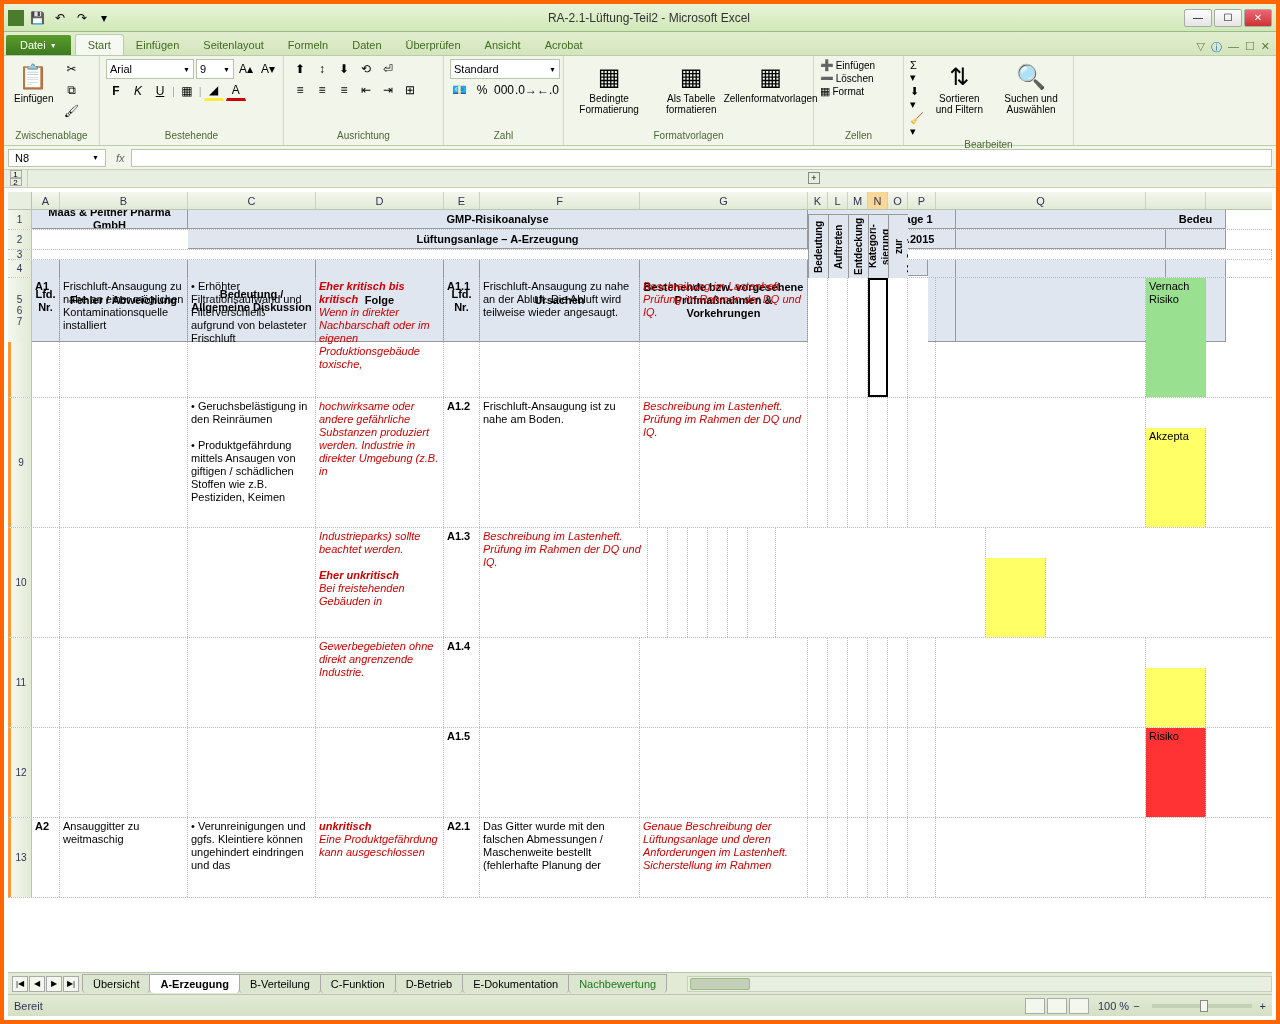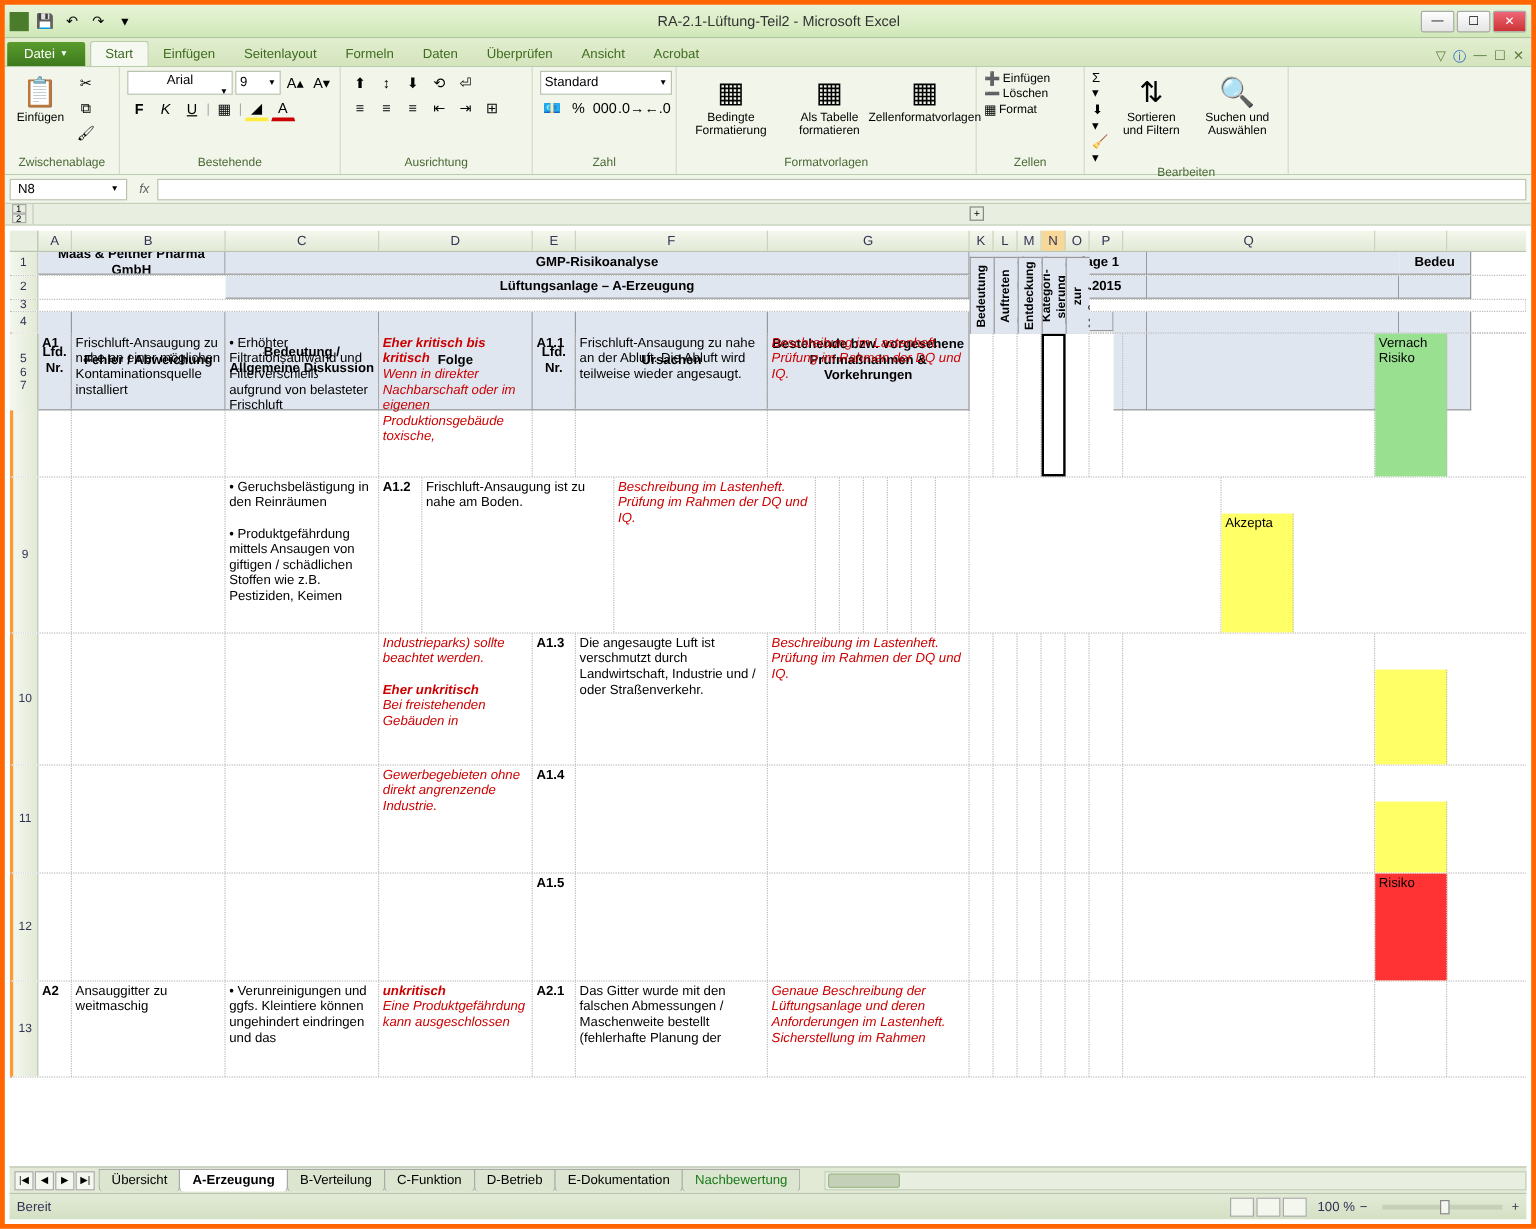--- a/index.html
+++ b/index.html
@@ -27,21 +27,21 @@
 .ribbon-group { border-right: 1px solid #d0ddc4; padding: 3px 6px 2px; display: flex; flex-direction: column; }
 .ribbon-group-content { flex: 1; display: flex; align-items: flex-start; gap: 4px; }
 .ribbon-group-label { font-size: 10px; color: #4a6934; text-align: center; padding-top: 1px; height: 14px; position: relative; }
 .big-btn { display: flex; flex-direction: column; align-items: center; justify-content: center; padding: 2px 4px; min-width: 42px; }
 .big-btn .icon { font-size: 24px; height: 32px; display: flex; align-items: center; }
 .big-btn .lbl { font-size: 10px; text-align: center; line-height: 11px; }
 .stack { display: flex; flex-direction: column; gap: 1px; }
 .row { display: flex; align-items: center; gap: 2px; }
 .small-btn { width: 20px; height: 20px; border: 1px solid transparent; display: flex; align-items: center; justify-content: center; font-size: 12px; }
 .combo { border: 1px solid #b8c4ae; background: #fff; font-size: 11px; padding: 1px 3px; height: 20px; display: flex; align-items: center; }
-.combo.font { width: 88px; flex-direction: column; } .combo.size { width: 38px; }
+.combo.font { width: 88px; } .combo.size { width: 38px; }
 .drop-arrow { font-size: 7px; margin-left: auto; }
 
 
 .formula-bar { height: 24px; border-bottom: 1px solid #c4d0b8; display: flex; align-items: center; background: #f1f5ea; }
 .name-box { width: 98px; border: 1px solid #b8c4ae; background: #fff; margin: 2px 4px; padding: 2px 6px; font-size: 11px; display: flex; align-items: center; gap: 45px; }
 .fx-label { font-style: italic; color: #666; padding: 0 6px; font-size: 11px; }
 .formula-input { flex: 1; background: #fff; border: 1px solid #b8c4ae; margin: 2px 4px 2px 0; height: 18px; }
 
 
 .outline-bar { height: 18px; background: #e8eee0; border-bottom: 1px solid #c4d0b8; display: flex; }
@@ -378,40 +378,40 @@
           <div class="c w-O"></div>
           <div class="c w-P"></div>
           <div class="c w-Q"></div>
           <div class="c w-R green-bg">Vernach Risiko</div>
         </div>
         <div class="r" style="height: 130px;">
           <div class="rh color-o">9</div>
           <div class="c w-A bold"></div>
           <div class="c w-B"></div>
           <div class="c w-C">• Geruchsbelästigung in den Reinräumen<br><br>• Produktgefährdung mittels Ansaugen von giftigen / schädlichen Stoffen wie z.B. Pestiziden, Keimen</div>
+          <div class="c w-D"><span class="red-italic">hochwirksame oder andere gefährliche Substanzen produziert werden. Industrie in direkter Umgebung (z.B. in</span></div>
           <div class="c w-E bold">A1.2</div>
           <div class="c w-F">Frischluft-Ansaugung ist zu nahe am Boden.</div>
           <div class="c w-G"><span class="red-italic">Beschreibung im Lastenheft. Prüfung im Rahmen der DQ und IQ.</span></div>
           <div class="c w-K"></div>
           <div class="c w-L"></div>
           <div class="c w-M"></div>
           <div class="c w-N"></div>
           <div class="c w-O"></div>
           <div class="c w-P"></div>
           <div class="c w-Q"></div>
           <div class="c w-R yellow-bg">Akzepta</div>
         </div>
         <div class="r" style="height: 110px;">
           <div class="rh color-o">10</div>
           <div class="c w-A bold"></div>
           <div class="c w-B"></div>
           <div class="c w-C"></div>
           <div class="c w-D"><span class="red-italic">Industrieparks) sollte beachtet werden.</span><br><br><span class="red-bold-italic">Eher unkritisch</span><br><span class="red-italic">Bei freistehenden Gebäuden in</span></div>
           <div class="c w-E bold">A1.3</div>
-          <div class="c w-F">Die angesaugte Luft ist verschmutzt durch Landwirtschaft, Industrie und / oder Straßenverkehr.</div>
           <div class="c w-G"><span class="red-italic">Beschreibung im Lastenheft. Prüfung im Rahmen der DQ und IQ.</span></div>
           <div class="c w-K"></div>
           <div class="c w-L"></div>
           <div class="c w-M"></div>
           <div class="c w-N"></div>
           <div class="c w-O"></div>
           <div class="c w-P"></div>
           <div class="c w-Q"></div>
           <div class="c w-R yellow-bg"></div>
         </div>

